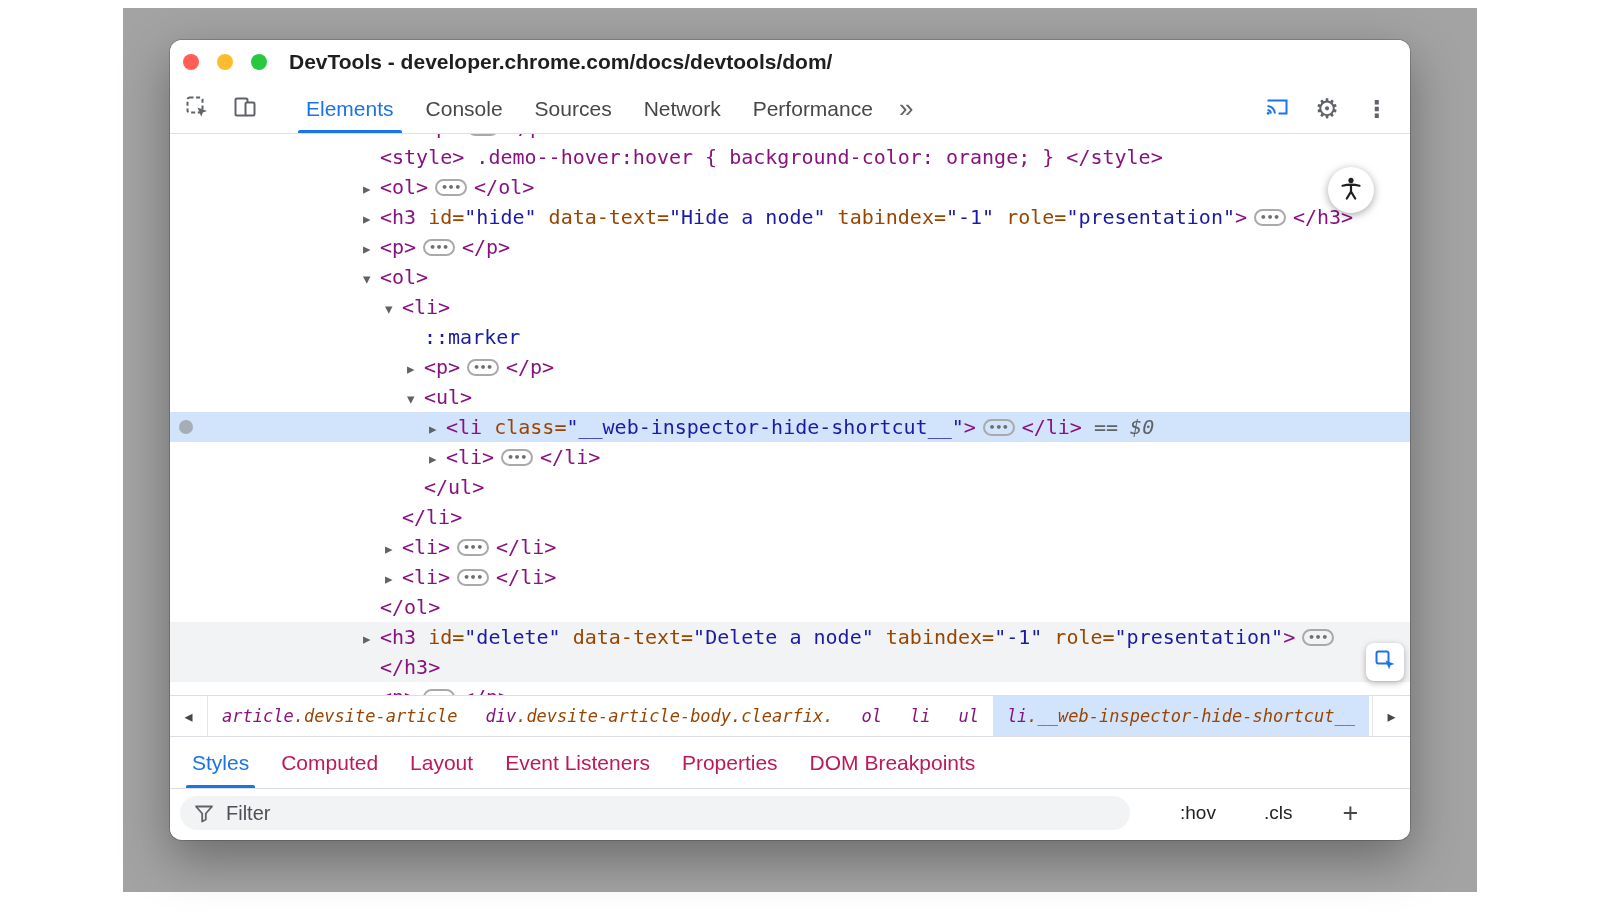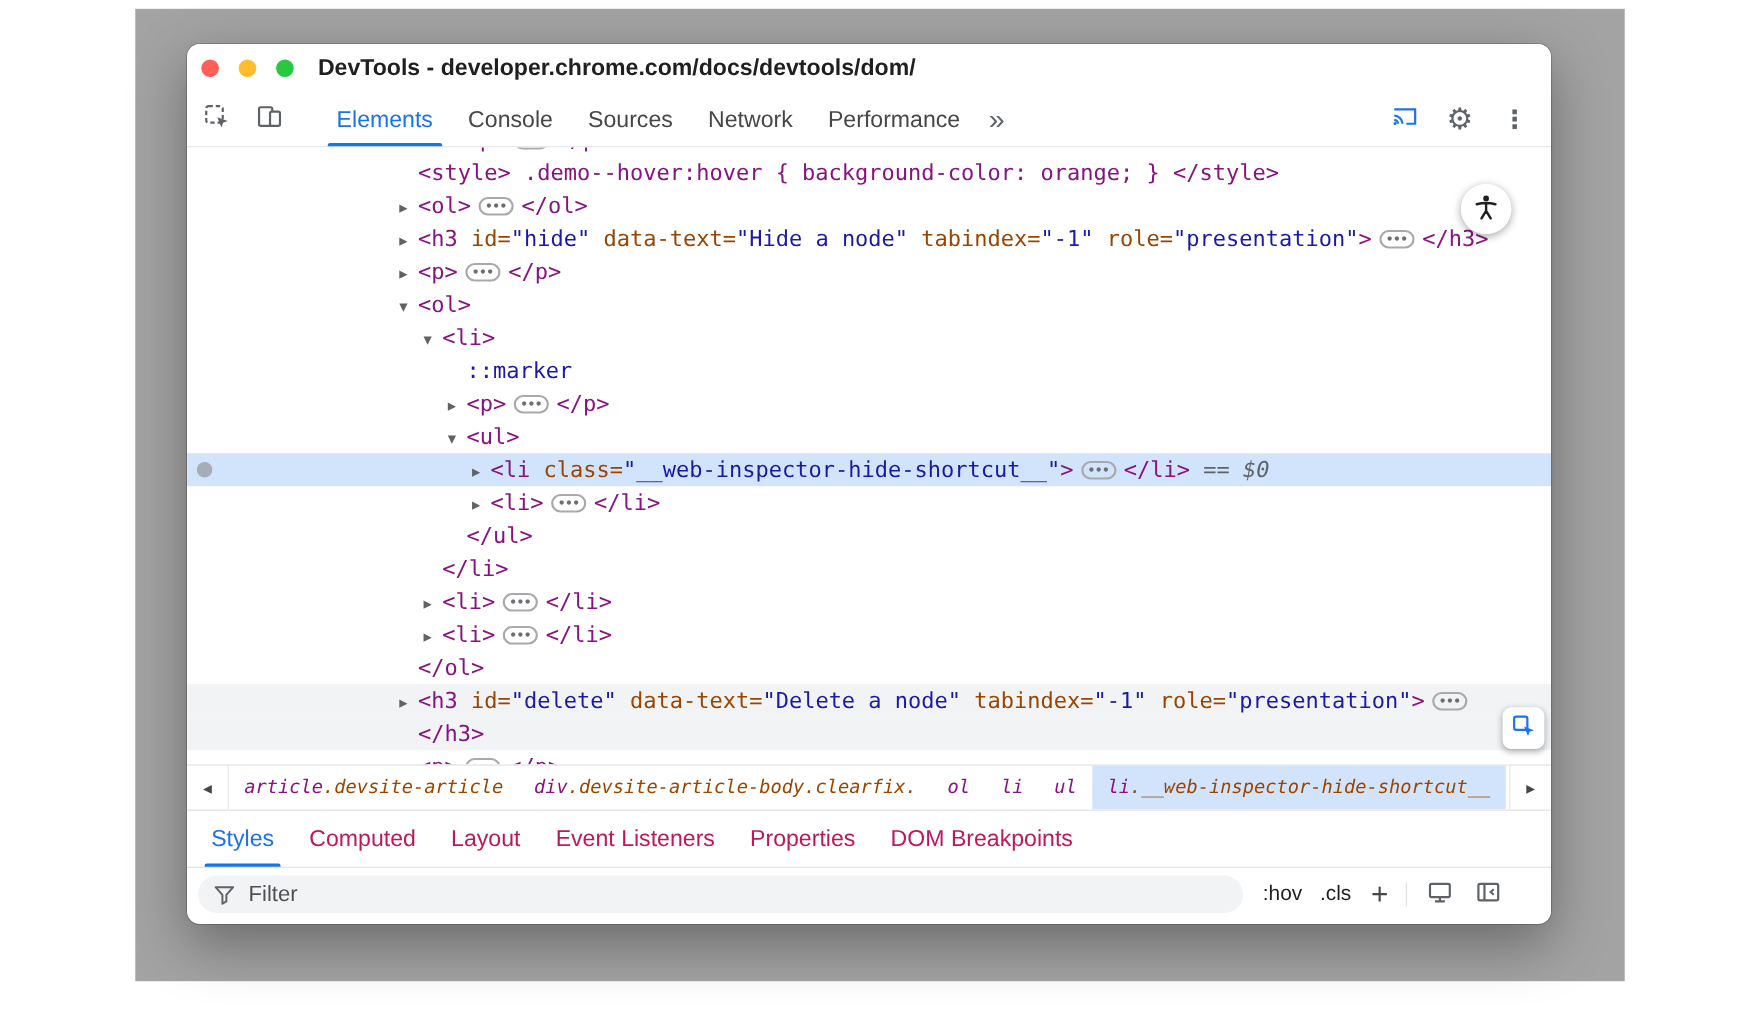--- a/index.html
+++ b/index.html
@@ -70,21 +70,21 @@
   .c-tag { color:var(--tag); }
   .c-rest { color:var(--attr); }
 
   
   .stylestabs { height:52px; flex:none; display:flex; align-items:stretch; padding-left:6px; border-bottom:1px solid #dcdfe3; background:#fff; }
   .stab { padding:0 16px; display:flex; align-items:center; font-size:21px; color:#be185d; position:relative; cursor:pointer; white-space:nowrap; }
   .stab.active { color:var(--accent); }
   .stab.active::after { content:""; position:absolute; left:10px; right:10px; bottom:0; height:3px; background:var(--accent); border-radius:2px 2px 0 0; }
 
   
-  .filterbar { height:48px; flex:none; display:flex; align-items:center; background:#fff; padding:0 16px 0 10px; }
+  .filterbar { height:48px; flex:none; display:flex; align-items:center; background:#fff; padding:0 16px 0 10px;gap:32px; }
   .filter-wrap { position:relative; width:950px; flex:none; }
   .filter-input { width:100%; height:34px; border:none; outline:none; border-radius:17px; background:#f1f3f4;
                   padding:0 16px 0 46px; font-size:20px; color:#202124; font-family:"Liberation Sans", sans-serif; }
   .filter-input::placeholder { color:#4d5156; opacity:1; }
   .funnel { position:absolute; left:13px; top:6px; }
   .fb-toggle { font-size:19px; color:#1f1f1f; cursor:pointer; white-space:nowrap; }
   .fb-hov { margin-left:18px; }
   .fb-cls { margin-left:16px; }
   .fb-plus { margin-left:18px; font-size:27px; color:#474747; cursor:pointer; line-height:20px; }
   .fb-div { width:1px; height:22px; background:#dcdfe3; margin:0 14px 0 16px; }

